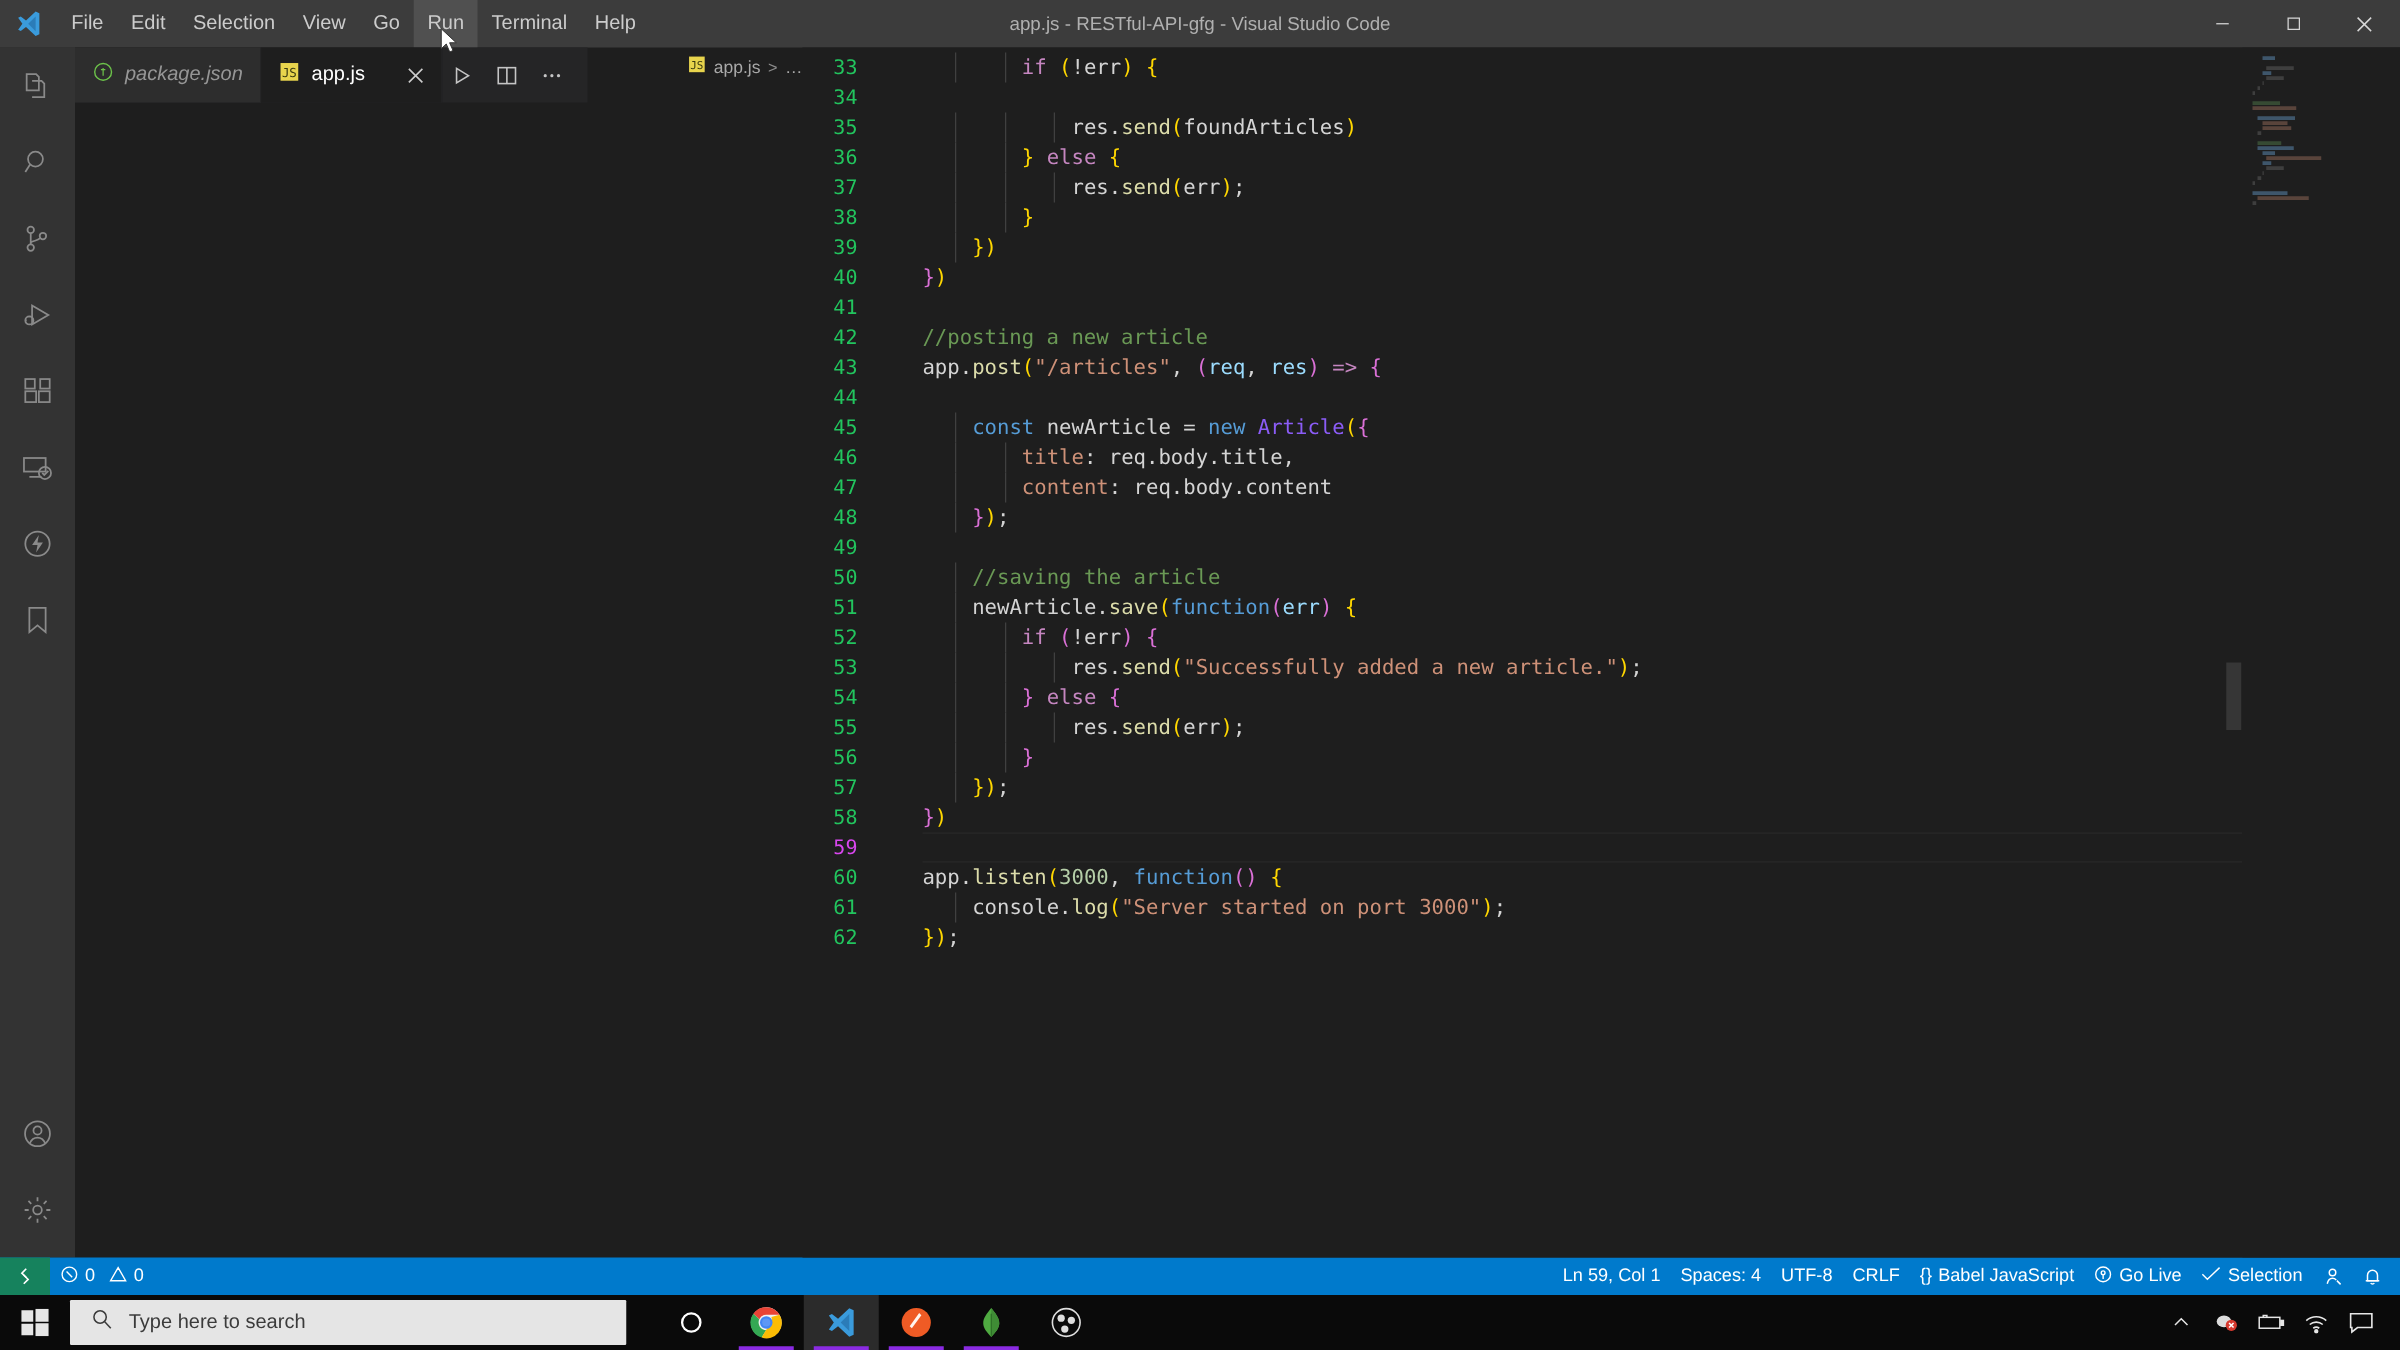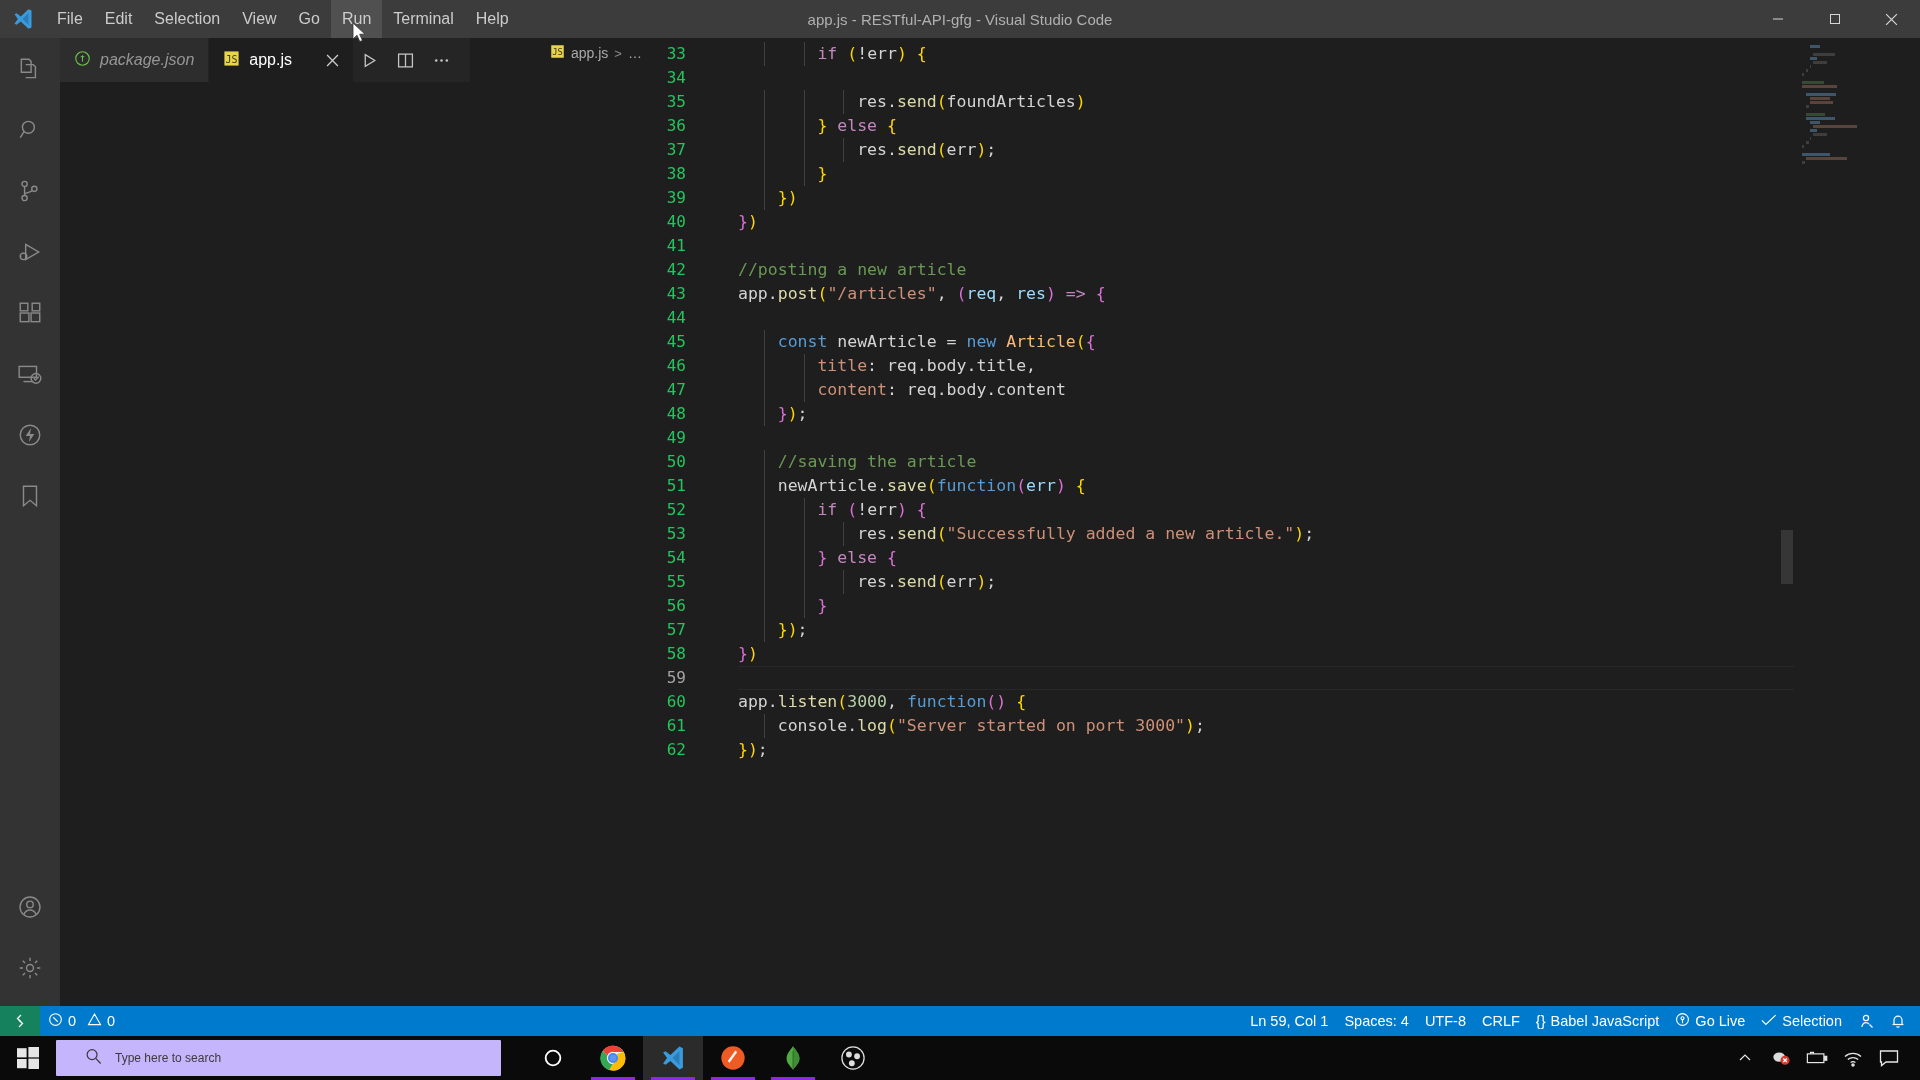--- a/index.html
+++ b/index.html
@@ -117,38 +117,38 @@
     padding-top: 4px;
     white-space: pre;
   }
   .cl { display: flex; height: 24px; align-items: center; position: relative; }
   .ln {
     width: 70px; min-width: 70px; text-align: right;
     padding-right: 26px;
     color: #22c55e; font-size: 16px;
     font-family: "DejaVu Sans Mono", monospace;
   }
-  .cl.current .ln { color: #a3a3a3; }
+  .cl.current .ln { color: #d946ef; }
   .code-text { padding-left: 26px; white-space: pre; }
   .cl.current::after{
     content:""; position:absolute; left:96px; right:0; top:0; bottom:0;
     border-top:1px solid #282828; border-bottom:1px solid #282828;
     pointer-events:none;
   }
   
   .ig { position: absolute; top: 0; bottom: 0; width: 1px; background: #404040; }
 
   
   .t-kw      { color: #569cd6; }
   .t-kw2     { color: #c586c0; }
   .t-str     { color: #ce9178; }
   .t-com     { color: #6a9955; }
   .t-fn      { color: #dcdcaa; }
   .t-var     { color: #9cdcfe; }
-  .t-type    { color: #fdba74; }
+  .t-type    { color: #8b5cf6; }
   .t-num     { color: #b5cea8; }
   .t-plain   { color: #d4d4d4; }
   .t-p1      { color: #ffd700; }
   .t-p2      { color: #da70d6; }
   .t-op      { color: #d4d4d4; }
 
   
   .minimap {
     width: 126px; min-width: 126px;
     background: #1e1e1e; position: relative;
@@ -192,23 +192,23 @@
     height: 44px; min-height: 44px;
     background: #0a0a0a;
     display: flex; align-items: center;
     color: #e6e6e6;
   }
   .tb-start {
     width: 56px; height: 44px;
     display: flex; align-items: center; justify-content: center;
   }
   .tb-search {
-    width: 445px; height: 36px; background: #c4b5fd;
+    width: 445px; height: 36px; background: #e5e5e5;
     display: flex; align-items: center; gap: 12px;
-    padding-left: 28px; color: #3b3b3b; font-size: 12px;
+    padding-left: 16px; color: #3b3b3b; font-size: 16px;
     border-radius: 1px;
   }
   .tb-apps { display: flex; align-items: center; margin-left: 22px; gap: 0; height: 44px; }
   .tb-app {
     width: 60px; height: 44px;
     display: flex; align-items: center; justify-content: center;
     position: relative;
   }
   .tb-app.active { background: #2b2b2b; }
   .tb-app .underline {

